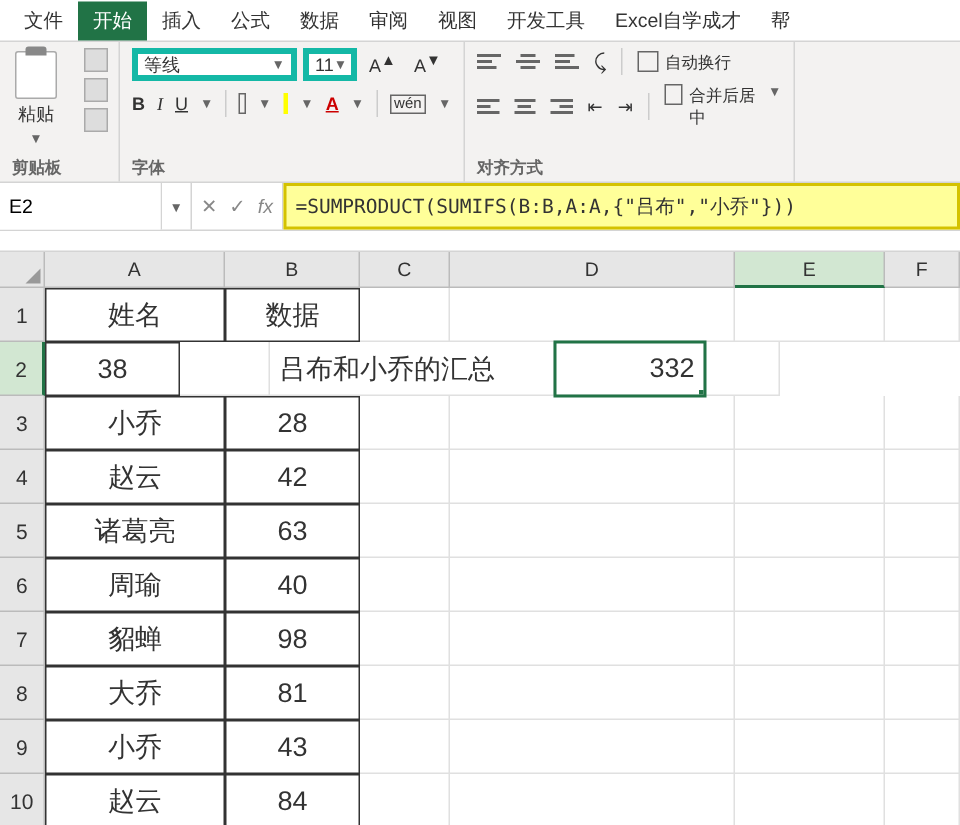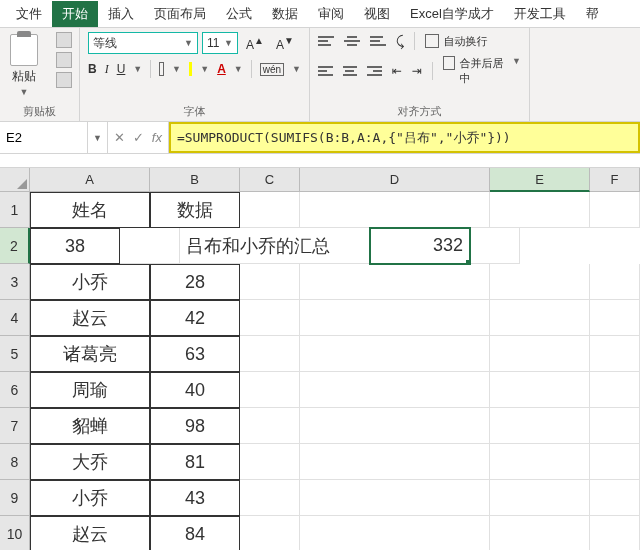--- a/index.html
+++ b/index.html
@@ -2,49 +2,49 @@
 <html><head>
 <meta charset="utf-8">
 <style>
   * { margin: 0; padding: 0; box-sizing: border-box; }
   body { font-family: "Microsoft YaHei", Arial, sans-serif; font-size: 12px; background: #fff; color: #333; width: 640px; }
   .menubar { background: #fff; height: 28px; display: flex; align-items: center; padding: 0 6px; border-bottom: 1px solid #d4d4d4; }
   .menubar .menu-item { padding: 4px 10px; font-size: 13px; color: #333; cursor: pointer; }
   .menubar .menu-item.active { background: #217346; color: #ffffff; }
   .ribbon { background: #f3f2f1; height: 94px; display: flex; border-bottom: 1px solid #d4d4d4; }
   .ribbon-group { border-right: 1px solid #d4d4d4; padding: 4px 8px 2px 8px; display: flex; flex-direction: column; justify-content: space-between; }
-  .ribbon-group-label { text-align: center; font-size: 11px; color: #666; padding-top: 2px; }
+  .ribbon-group-label { text-align: left; font-size: 11px; color: #666; padding-top: 2px; font-weight: bold; }
   .clipboard-group { width: 80px; }
   .paste-btn { display: flex; flex-direction: column; align-items: center; gap: 2px; padding: 2px; }
   .paste-icon { width: 28px; height: 32px; background: #fff; border: 1px solid #aaa; border-radius: 2px; position: relative; }
   .paste-icon::before { content: ""; position: absolute; top: -4px; left: 6px; width: 14px; height: 6px; background: #888; border-radius: 2px 2px 0 0; }
   .paste-label { font-size: 12px; }
   .xiao-icons { display: flex; flex-direction: column; gap: 4px; align-items: center; }
   .xiao-icons span { width: 16px; height: 16px; background: #ddd; border: 1px solid #aaa; }
   .font-group { width: 230px; }
   .font-row1 { display: flex; gap: 4px; align-items: center; margin-bottom: 6px; }
-  .font-select { border: 1px solid #14b8a6; height: 22px; padding: 0 4px; font-size: 12px; background: #fff; display: flex; align-items: center; justify-content: space-between; }
+  .font-select { border: 4px solid #14b8a6; height: 22px; padding: 0 4px; font-size: 12px; background: #fff; display: flex; align-items: center; justify-content: space-between; }
   .font-name { width: 110px; }
   .font-size { width: 36px; }
   .btn-a { border: 1px solid transparent; padding: 1px 3px; font-size: 12px; }
   .font-row2 { display: flex; gap: 8px; align-items: center; }
   .font-row2 .b { font-weight: bold; }
   .font-row2 .i { font-style: italic; font-family: serif; }
   .font-row2 .u { text-decoration: underline; }
   .sq { width: 14px; height: 14px; border: 1px solid #666; display: inline-block; }
   .bucket { width: 14px; height: 14px; background: #ff0; display: inline-block; }
   .a-color { color: #c00; font-weight: bold; text-decoration: underline; text-decoration-color: #c00; }
   .wen { border: 1px solid #666; padding: 0 2px; font-size: 10px; }
   .align-group { width: 220px; }
   .align-row { display: flex; gap: 10px; align-items: center; margin-bottom: 6px; }
   .align-icon { width: 16px; display: flex; flex-direction: column; gap: 2px; }
   .align-icon span { height: 2px; background: #666; }
   .align-btn { display: flex; gap: 4px; align-items: flex-start; font-size: 11px; }
   .formula-bar { display: flex; align-items: stretch; height: 32px; border-bottom: 1px solid #d4d4d4; }
-  .name-box { width: 88px; border-right: 1px solid #d4d4d4; background: #fff; display: flex; }
+  .name-box { width: 108px; border-right: 1px solid #d4d4d4; background: #fff; display: flex; }
   .name-box input { border: none; width: 100%; padding: 0 6px; font-size: 13px; outline: none; }
   .fx-icons { display: flex; align-items: center; padding: 0 6px; gap: 8px; color: #888; border-right: 1px solid #d4d4d4; }
   .fx-icons span { font-size: 13px; }
   .formula-input { flex: 1; background: #ffff99; border: 2px solid #d4c200; display: flex; align-items: center; padding: 0 6px; font-size: 13px; font-family: Consolas, monospace; }
   .grid { position: relative; }
   .corner { width: 30px; height: 24px; background: #e6e6e6; border-right: 1px solid #bbb; border-bottom: 1px solid #bbb; position: absolute; top:0; left:0; display:flex; align-items:flex-end; justify-content:flex-end; }
   .corner::after { content:""; border-style:solid; border-width:0 0 10px 10px; border-color:transparent transparent #999 transparent; margin:2px; }
   .col-headers { display: flex; margin-left: 30px; height: 24px; }
   .col-h { background: #e6e6e6; border-right: 1px solid #bbb; border-bottom: 1px solid #bbb; display: flex; align-items: center; justify-content: center; font-size: 13px; color: #333; }
   .col-h.sel { background: #d2e7d2; border-bottom: 2px solid #217346; }
@@ -61,27 +61,26 @@
   .arrow { font-size: 9px; color: #666; }
   .sep { border-left: 1px solid #ccc; height: 18px; }
 </style>
 </head>
 <body>
 
 <div class="menubar">
   <div class="menu-item">文件</div>
   <div class="menu-item active">开始</div>
   <div class="menu-item">插入</div>
-  <div class="menu-item">页面布局</div>
   <div class="menu-item">公式</div>
   <div class="menu-item">数据</div>
   <div class="menu-item">审阅</div>
   <div class="menu-item">视图</div>
+  <div class="menu-item">开发工具</div>
   <div class="menu-item">Excel自学成才</div>
-  <div class="menu-item">开发工具</div>
   <div class="menu-item">帮</div>
 </div>
 
 <div class="ribbon">
   <div class="ribbon-group clipboard-group">
     <div style="display:flex; gap:16px; align-items:flex-start;">
       <div class="paste-btn">
         <div class="paste-icon"></div>
         <div class="paste-label">粘贴</div>
         <span class="arrow">▼</span>

